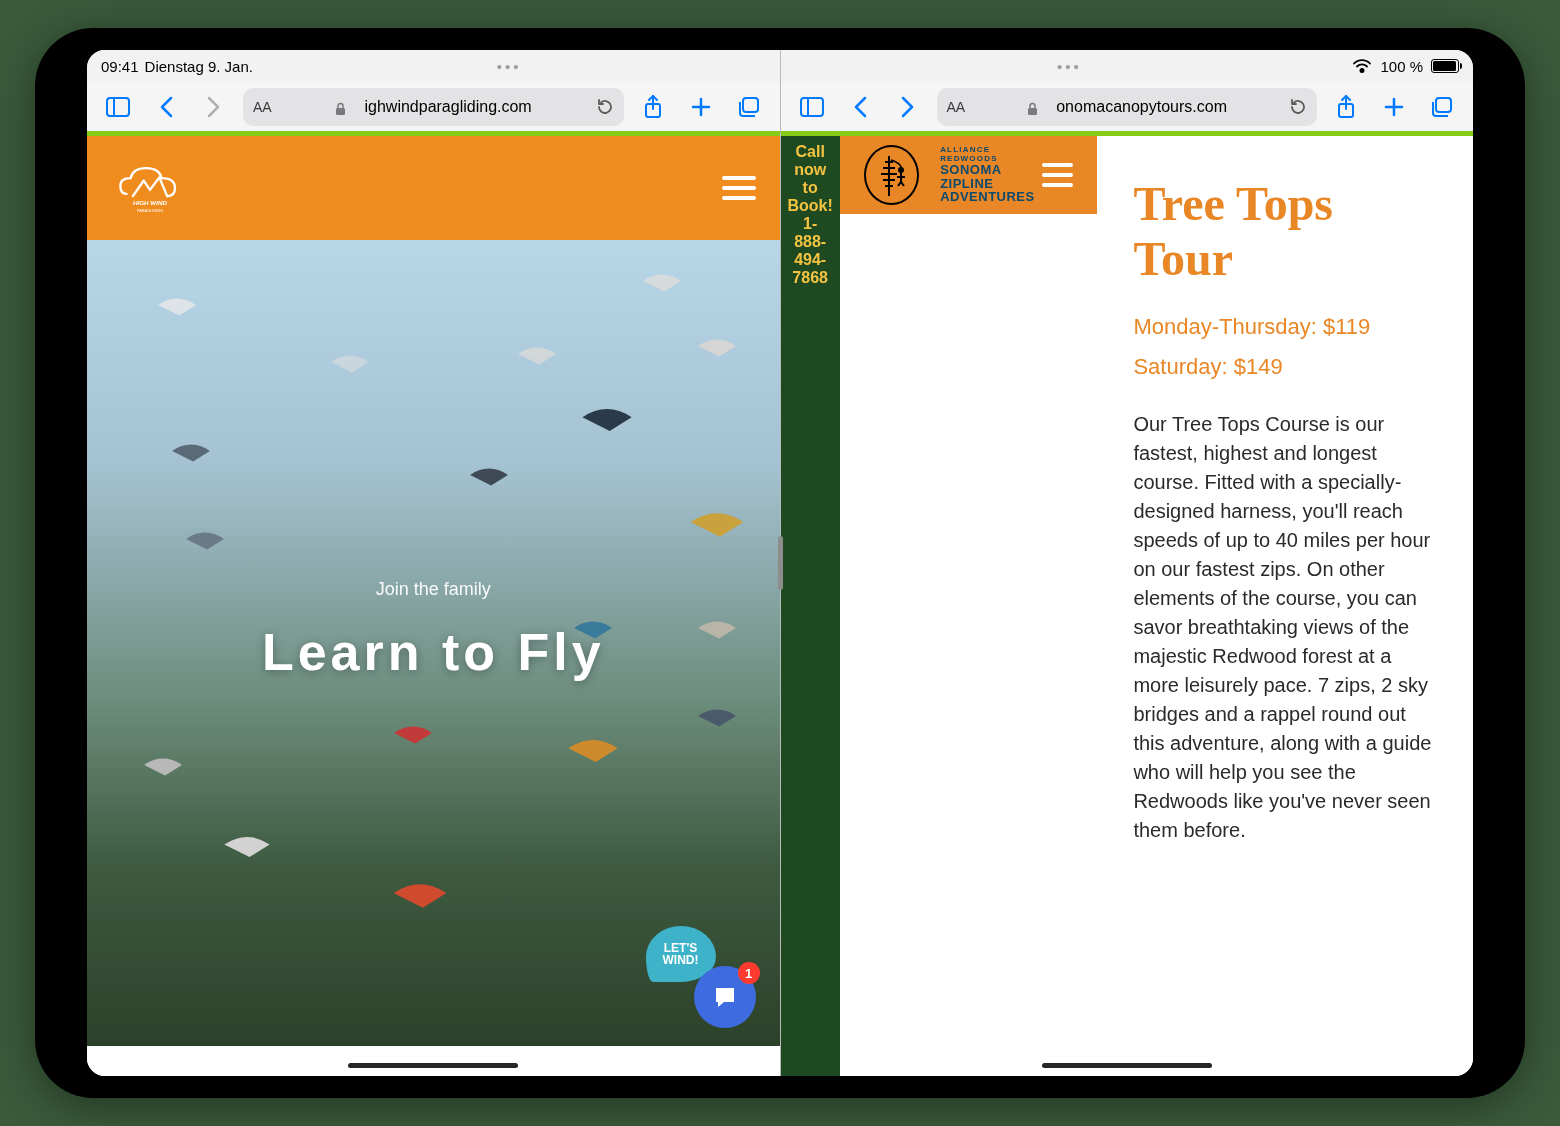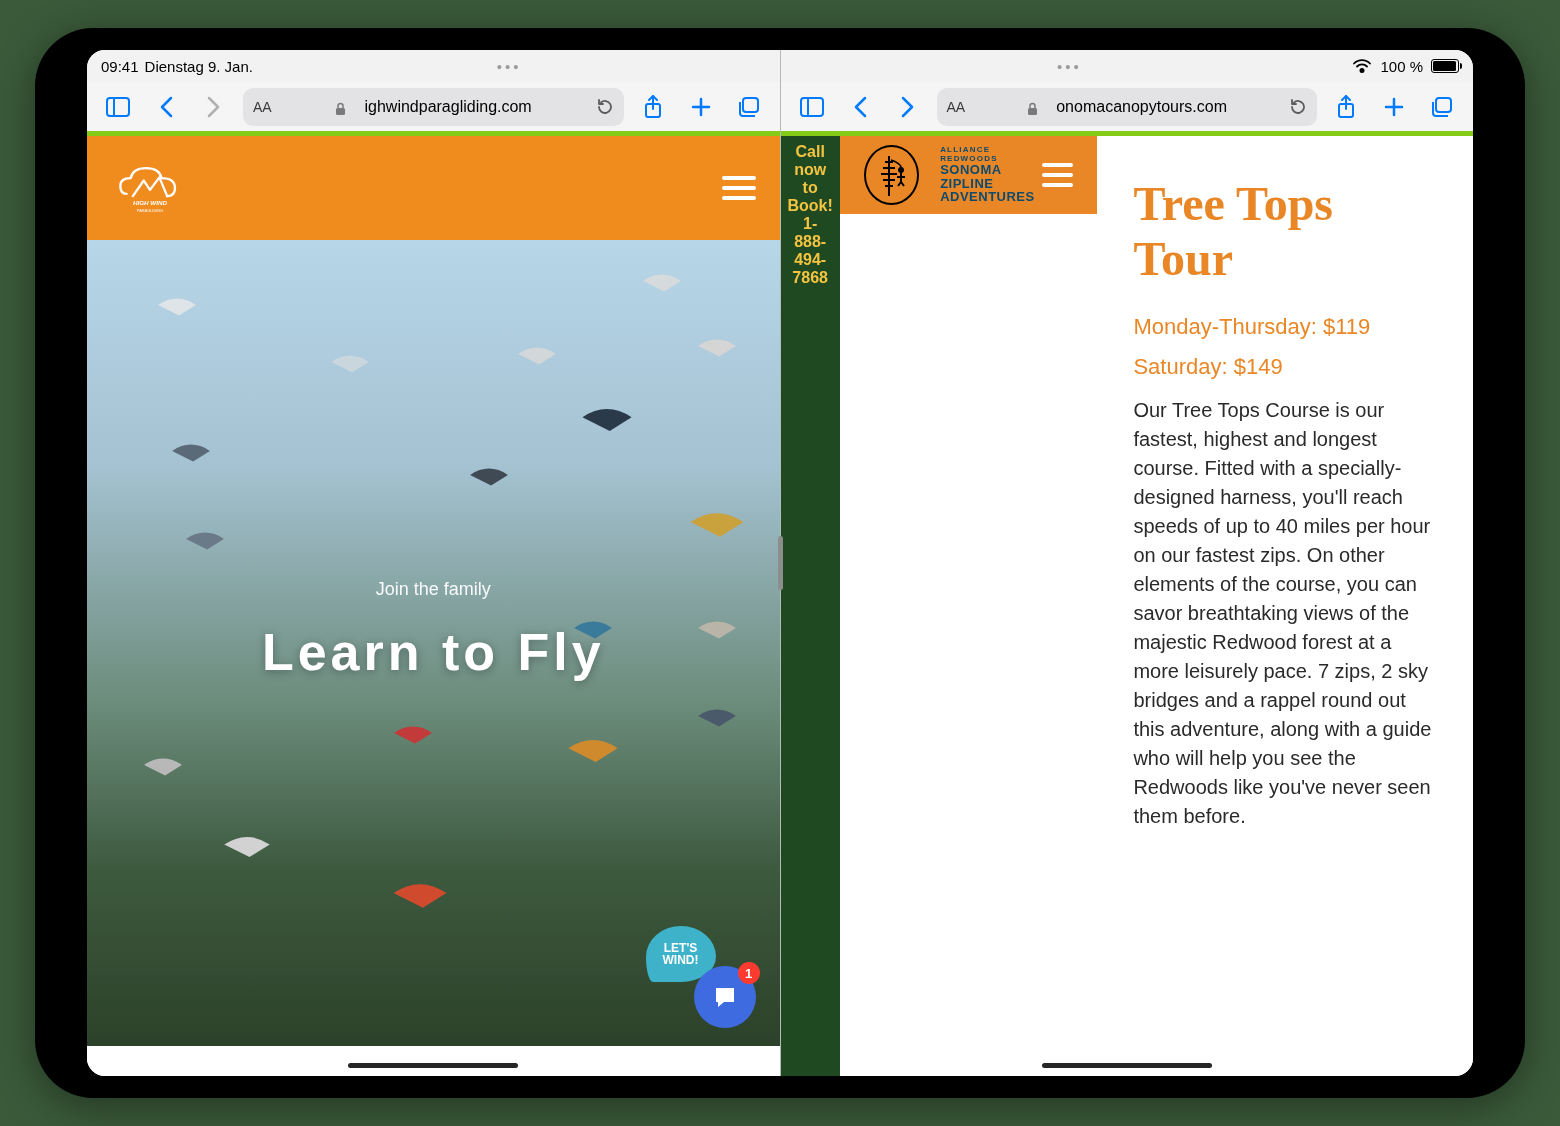--- a/index.html
+++ b/index.html
@@ -63,21 +63,21 @@
 .page-right { flex: 1; display: flex; flex-direction: row; min-height: 0; background: #fff; }
 .green-bar { background: #1f4a21; color: #f4c341; text-align: center; padding: 7px; font-size: 16px; font-weight: 700; }
 .orange-bar-right { background: #e98726; height: 78px; display: flex; align-items: center; justify-content: space-between; padding: 0 24px; }
 .sonoma-logo { display: flex; align-items: center; gap: 21px; color: #0c4a6e; }
 .sonoma-logo .circ { width: 60px; height: 60px; border: 2.5px solid #000; border-radius: 50%; display: flex; align-items: center; justify-content: center; }
 .sonoma-text { font-size: 13px; font-weight: 900; line-height: 1.05; letter-spacing: .5px; }
 .sonoma-text .small { font-size: 8px; display: block; letter-spacing: 1.2px; }
 .content { padding: 40px 36px; overflow-y: auto; color: #2a2a2a; }
 .content h1 { font-family: Georgia, "Times New Roman", serif; color: #e98726; font-size: 48px; font-weight: 900; margin-bottom: 28px; }
 .prices p { color: #e98726; font-size: 22px; margin-bottom: 14px; font-weight: 400; }
-.body-text { margin-top: 16px; font-size: 20px; line-height: 1.45; }
+.body-text { margin-top: 30px; font-size: 20px; line-height: 1.45; }
 
 .home-indicator { position: absolute; bottom: 8px; left: 50%; transform: translateX(-50%); width: 170px; height: 5px; background: #000; border-radius: 3px; opacity: .85; }
 </style>
 </head>
 <body>
 
 <div class="ipad-frame">
   <div class="ipad-screen">
 
     <div class="pane pane-left">

